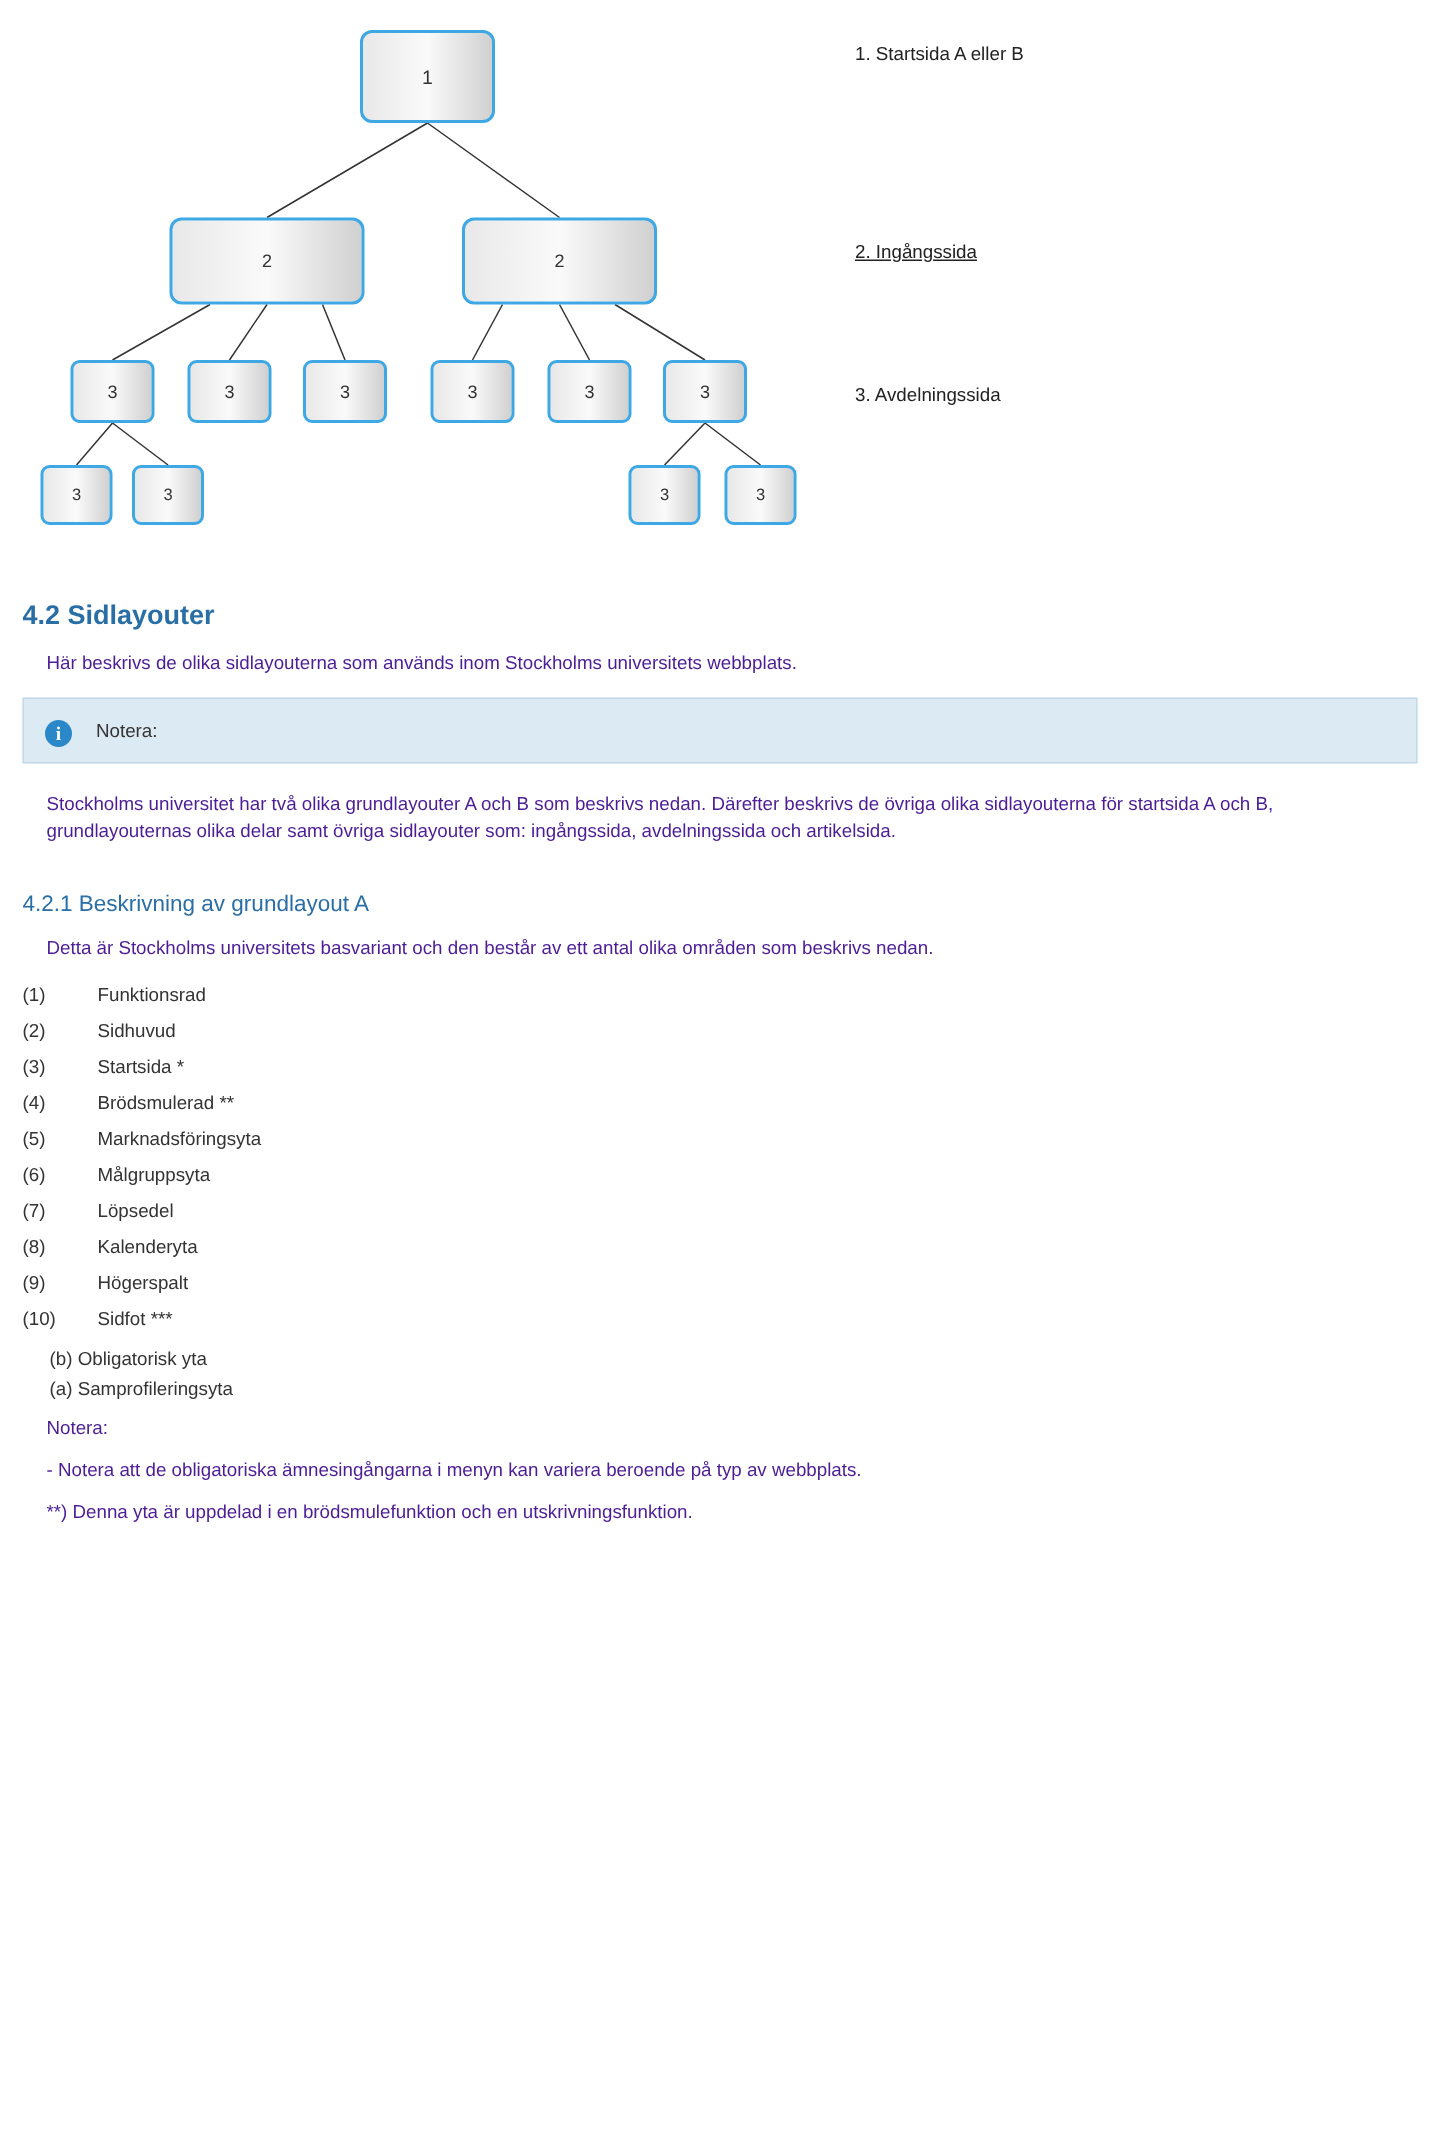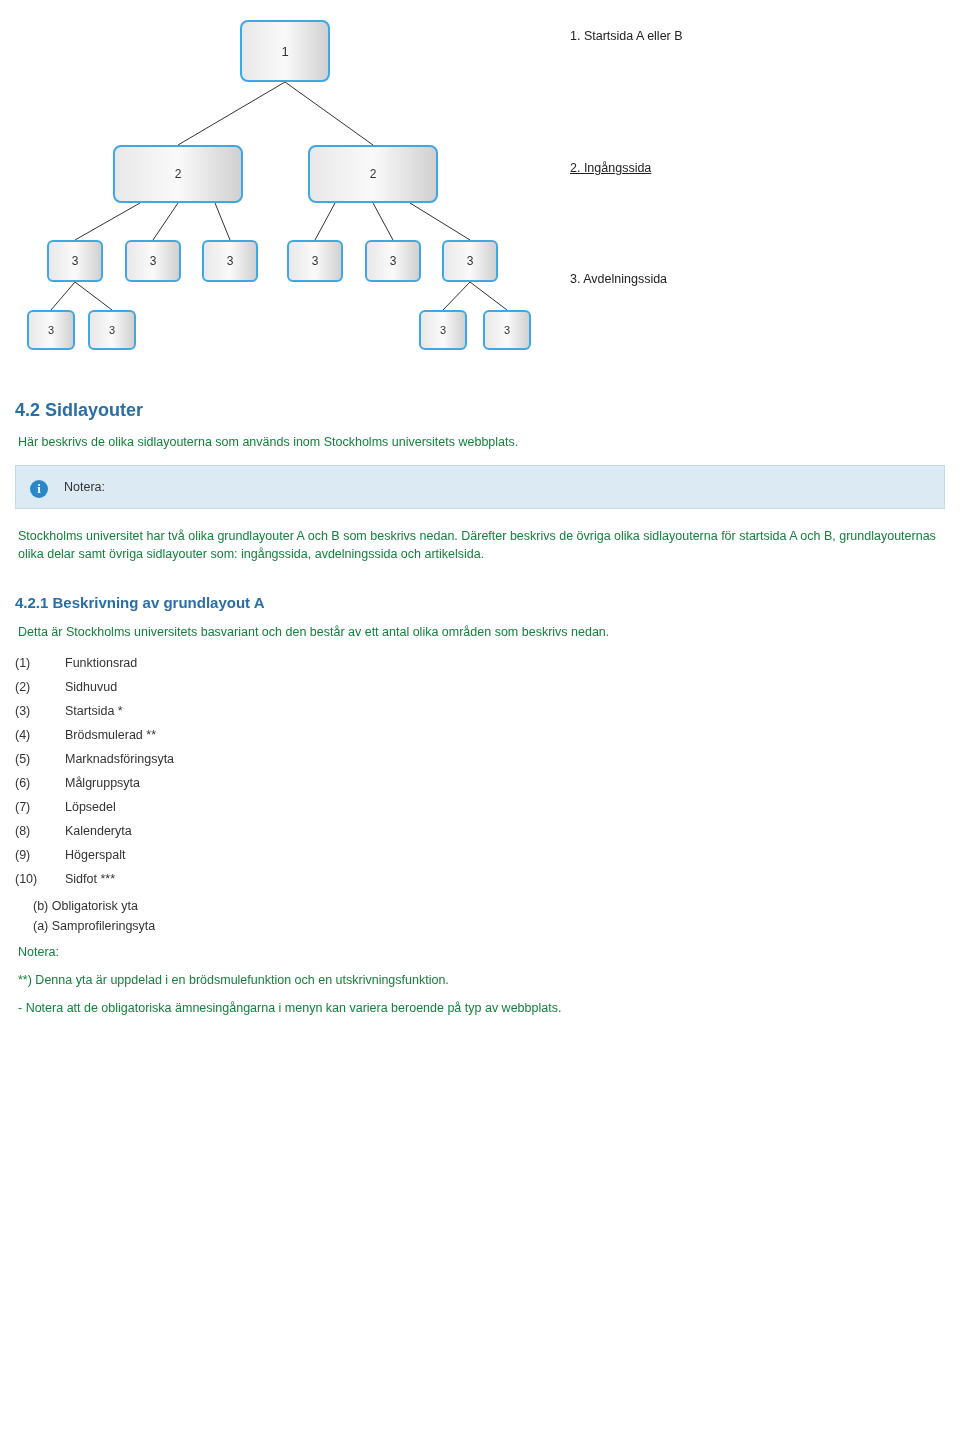--- a/index.html
+++ b/index.html
@@ -53,28 +53,28 @@
 
   
   h2.sec-h2 {
     font-size: 18px;
     font-weight: bold;
     color: #2a6ea6;
     margin: 24px 0 12px 0;
   }
   h3.sec-h3 {
     font-size: 15px;
-    font-weight: bold;
+    font-weight: normal;
     color: #2a6ea6;
     margin: 30px 0 12px 0;
   }
   p.body-p {
-    margin: 10px 3px;
+    margin: 10px 16px;
     line-height: 1.45;
-    color: #15803d;
+    color: #4c1d95;
   }
   .info-box {
     background: #dceaf4;
     border: 1px solid #c6d9e8;
     padding: 12px 16px 12px 48px;
     margin: 14px 0 18px 0;
     position: relative;
     font-size: 12.5px;
     line-height: 1.45;
     color: #333;
@@ -177,21 +177,21 @@
 
     <div class="node lvl4" style="left:404px; top:300px;">
         <span>3</span>
       </div>
     <div class="node lvl4" style="left:468px; top:300px;">
         <span>3</span>
       </div>
 
     <div class="legend-item" style="left:555px; top:19px;">1. Startsida A eller B</div>
     <div class="legend-item" style="left:555px; top:151px;text-decoration:underline;">2. Ingångssida</div>
-    <div class="legend-item" style="left:555px; top:246px;margin-top:16px;">3. Avdelningssida</div>
+    <div class="legend-item" style="left:555px; top:246px;">3. Avdelningssida</div>
   </div>
 
   <h2 class="sec-h2">4.2 Sidlayouter</h2>
   <p class="body-p">Här beskrivs de olika sidlayouterna som används inom Stockholms universitets webbplats.</p>
 
   <div class="info-box">
     <div class="info-icon">i</div>
     <div>
       <span>Notera:</span><br>
     </div>
@@ -246,16 +246,16 @@
         </tr>
   </tbody>
     </table>
 
   <div class="sub-list">
     <p>(b) Obligatorisk yta</p>
     <p>(a) Samprofileringsyta</p>
   </div>
 
   <p class="body-p">Notera:</p>
+  <p class="body-p">- Notera att de obligatoriska ämnesingångarna i menyn kan variera beroende på typ av webbplats.</p>
   <p class="body-p">**) Denna yta är uppdelad i en brödsmulefunktion och en utskrivningsfunktion.</p>
-  <p class="body-p">- Notera att de obligatoriska ämnesingångarna i menyn kan variera beroende på typ av webbplats.</p>
 
 </div>
 
 </body></html>

